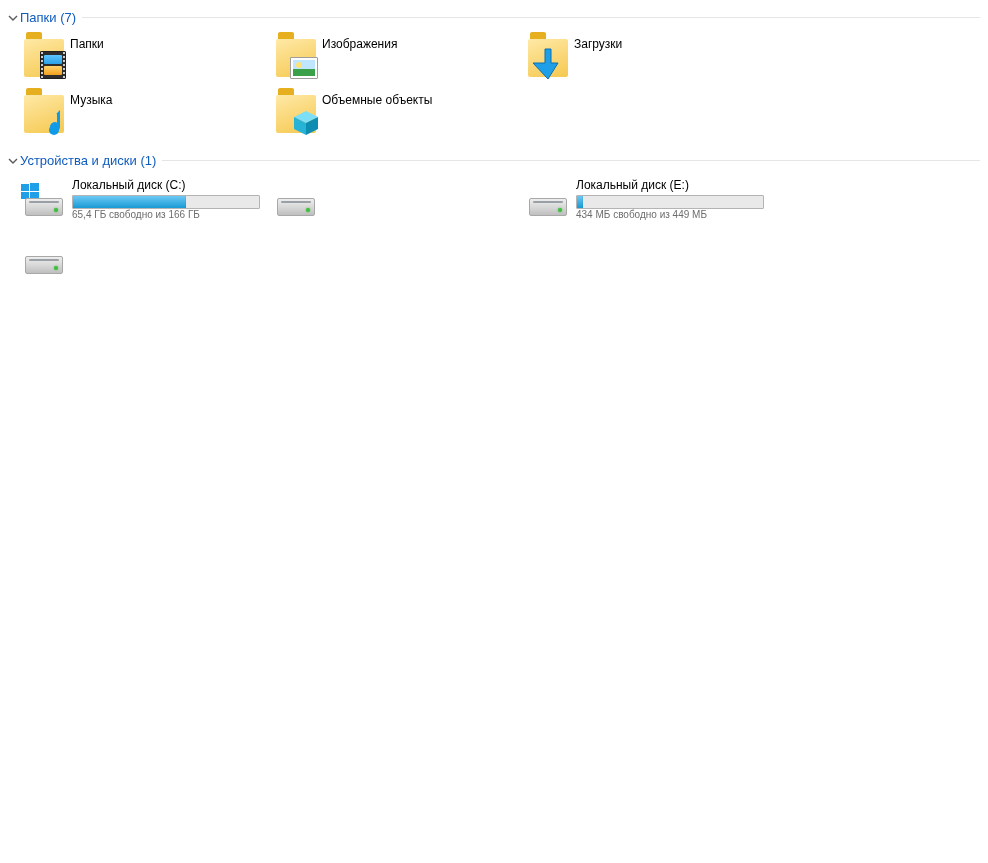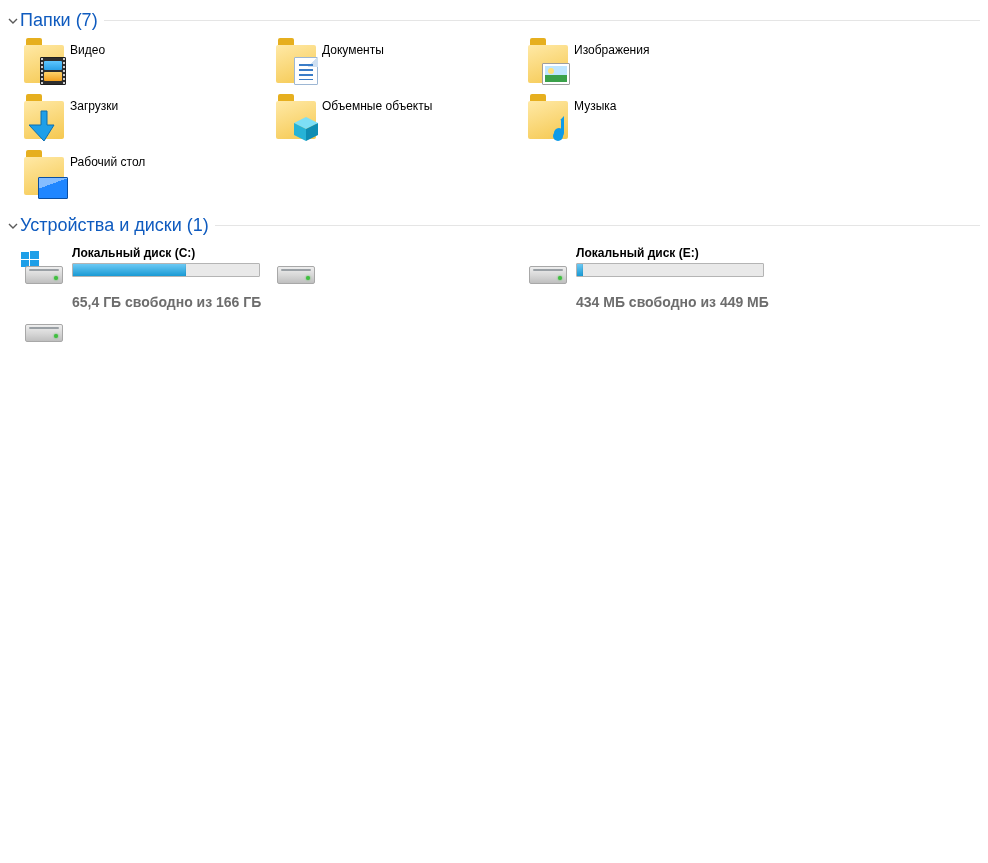--- a/index.html
+++ b/index.html
@@ -23,21 +23,21 @@
     font-size:12px;
     color:var(--text);
     background:#fff;
   }
 
   
   .section-header{
     display:flex;
     align-items:center;
     color:var(--blue);
-    font-size:18px;
+    font-size:13px;
     padding:2px 0 2px 0;
     cursor:default;
     user-select:none;
   }
   .section-header .chev{
     width:10px;height:10px;margin-right:2px;display:inline-flex;align-items:center;justify-content:center;
   }
   .section-header .chev svg{display:block;}
   .section-header .rule{
     flex:1;height:1px;background:var(--hr);margin-left:6px;
@@ -46,21 +46,21 @@
   
   .grid{display:grid;padding:6px 0 6px 14px;}
   .folder-grid{
     grid-template-columns:repeat(3,252px);
     grid-auto-rows:56px;
     column-gap:0;row-gap:0;
   }
   .drive-grid{
     grid-template-columns:repeat(3,252px);
     grid-auto-rows:58px;
-    column-gap:0;row-gap:0;font-weight:bold;
+    column-gap:0;row-gap:0;
   }
 
   
   .folder-item{
     display:flex;align-items:flex-start;
     padding-top:2px;
     cursor:default;
   }
   .folder-item .fi-icon{width:44px;height:44px;position:relative;flex:none;margin-right:4px;}
   .folder-item .fi-label{padding-top:2px;font-size:12px;}
@@ -121,21 +121,21 @@
   .ov-desk{right:-2px;bottom:-2px;width:30px;height:22px;background:#1f86ff;border:1px solid #0a4fa3;border-radius:1px;}
   .ov-desk::after{content:"";position:absolute;inset:0;background:linear-gradient(160deg,rgba(255,255,255,.45) 0 35%,transparent 35%);}
 
   
   .drive-item{
     display:flex;align-items:flex-start;cursor:default;padding-top:2px;
   }
   .drive-item .di-icon{width:44px;height:44px;position:relative;flex:none;margin-right:6px;}
   .drive-item .di-body{flex:none;width:188px;}
   .drive-item .di-name{font-size:12px;margin-bottom:3px;white-space:nowrap;}
-  .drive-item .di-free{font-size:14px;color:var(--grey);margin-top:17px;white-space:nowrap;}
+  .drive-item .di-free{font-size:10px;color:var(--grey);margin-top:0;white-space:nowrap;}
   .bar{height:14px;border:1px solid var(--bar-edge);background:var(--bar-bg);border-radius:1px;overflow:hidden;}
   .bar .fill{height:100%;background:linear-gradient(#6cc9f4,#199ad4);border-right:1px solid rgba(0,0,0,.05);}
 
   
   .drive-base{position:absolute;left:3px;right:3px;bottom:6px;height:18px;border-radius:2px;
     background:linear-gradient(#eeeeee 0%,#d6d6d6 55%,#bfbfbf 100%);
     border:1px solid #a8a8a8;}
   .drive-base::before{content:"";position:absolute;left:3px;right:3px;top:2px;height:2px;border-radius:1px;background:#9aa0a5;}
   .drive-base::after{content:"";position:absolute;right:4px;bottom:3px;width:4px;height:4px;border-radius:50%;background:#3fbf3f;box-shadow:0 0 2px #3fbf3f;}
   .drive-os-badge{position:absolute;left:-2px;top:4px;width:20px;height:20px;}
@@ -157,88 +157,71 @@
 <div class="grid folder-grid">
 
   <div class="folder-item">
     <div class="fi-icon">
       <div class="fi-folder-base"></div>
       <div class="ov ov-video">
           <span class="sprk l"></span>
           <span class="sprk r"></span>
         </div>
     </div>
-    <div class="fi-label">Видео</div>
-  </div>
-
-  <div class="folder-item">
-    <div class="fi-icon">
-      <div class="fi-folder-base"></div>
-      <div class="ov ov-doc">
-          <div class="fold"></div>
-          <div class="lines"></div>
-        </div>
-    </div>
-    <div class="fi-label">Документы</div>
-  </div>
+    <div class="fi-label">Папки</div>
+  </div>
+
 
   <div class="folder-item">
     <div class="fi-icon">
       <div class="fi-folder-base"></div>
       <div class="ov ov-pic"></div>
     </div>
     <div class="fi-label">Изображения</div>
   </div>
 
   <div class="folder-item">
     <div class="fi-icon">
       <div class="fi-folder-base"></div>
       <div class="ov ov-dl">
         <svg viewBox="0 0 30 34">
             <path d="M12 2h6v14h7L15 32 0 16h12z" fill="#1e9fe8" stroke="#0d6faf" stroke-width="1"></path>
           </svg>
       </div>
     </div>
     <div class="fi-label">Загрузки</div>
+  </div>
+
+  <div class="folder-item">
+    <div class="fi-icon">
+      <div class="fi-folder-base"></div>
+      <div class="ov ov-music">
+        <svg viewBox="0 0 28 30">
+            <path d="M20 3v17a5 5 0 1 1-3-4.6V7l-1 .3" fill="#0f9be8"></path>
+            <circle cx="14" cy="23" r="5" fill="#0f9be8"></circle>
+          </svg>
+      </div>
+    </div>
+    <div class="fi-label">Музыка</div>
   </div>
 
   <div class="folder-item">
     <div class="fi-icon">
       <div class="fi-folder-base"></div>
       <div class="ov ov-cube">
         <svg viewBox="0 0 28 28">
           <polygon points="14,2 26,8 14,14 2,8" fill="#7ddff6"></polygon>
           <polygon points="2,8 14,14 14,26 2,20" fill="#26b3d6"></polygon>
           <polygon points="26,8 14,14 14,26 26,20" fill="#0e8db3"></polygon>
         </svg>
       </div>
     </div>
     <div class="fi-label">Объемные объекты</div>
   </div>
 
-  <div class="folder-item">
-    <div class="fi-icon">
-      <div class="fi-folder-base"></div>
-      <div class="ov ov-music">
-        <svg viewBox="0 0 28 30">
-            <path d="M20 3v17a5 5 0 1 1-3-4.6V7l-1 .3" fill="#0f9be8"></path>
-            <circle cx="14" cy="23" r="5" fill="#0f9be8"></circle>
-          </svg>
-      </div>
-    </div>
-    <div class="fi-label">Музыка</div>
-  </div>
-
-  <div class="folder-item">
-    <div class="fi-icon">
-      <div class="fi-folder-base"></div>
-      <div class="ov ov-desk"></div>
-    </div>
-    <div class="fi-label">Рабочий стол</div>
-  </div>
 
 </div>
 
 <div class="section-header">
   <span class="chev">
     <svg viewBox="0 0 10 10" width="10" height="10">
         <polyline points="1,3 5,7 9,3" fill="none" stroke="#5a5a5a" stroke-width="1.4"></polyline>
       </svg>
   </span>
   <span>Устройства и диски (1)</span>

